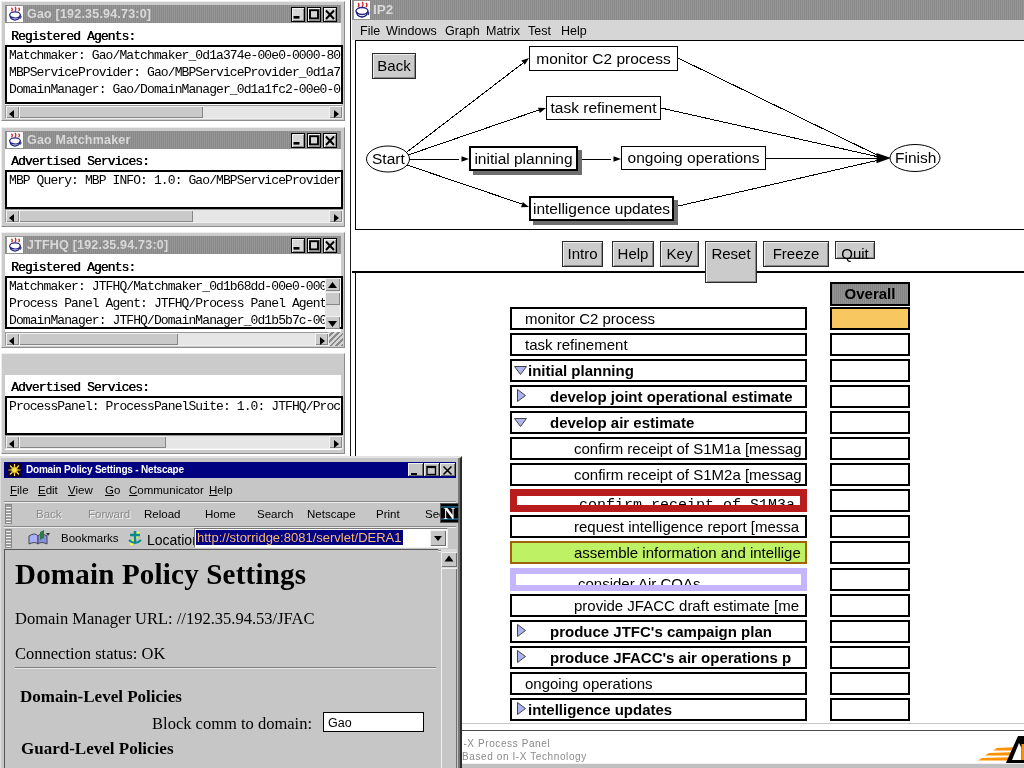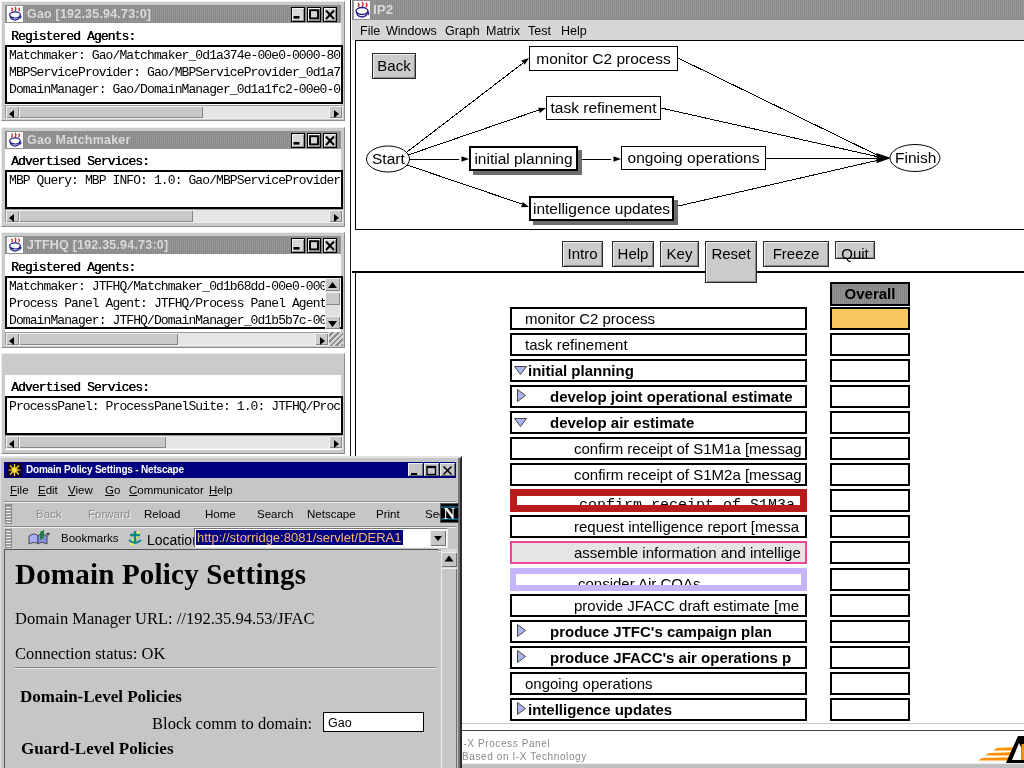--- a/index.html
+++ b/index.html
@@ -145,21 +145,21 @@
         </div>
         <div class="abs" style="left:479px; top:463px; width:80px; height:23px; background:#fff; border:2px solid #000;"></div>
         <div class="abs" style="left:159px; top:489px; width:297px; height:23px; background:#fff; border:7px solid #b91c1c; font-size:15px; line-height:19px; white-space:nowrap; overflow:hidden;font-family:Liberation Mono, monospace;">
           <span style="position:absolute; left:62px;">confirm receipt of S1M3a [messag</span>
         </div>
         <div class="abs" style="left:479px; top:489px; width:80px; height:23px; background:#fff; border:2px solid #000;"></div>
         <div class="abs" style="left:159px; top:515px; width:297px; height:23px; background:#fff; border:2px solid #000; font-size:15px; line-height:19px; white-space:nowrap; overflow:hidden;">
           <span style="position:absolute; left:62px;">request intelligence report [messa</span>
         </div>
         <div class="abs" style="left:479px; top:515px; width:80px; height:23px; background:#fff; border:2px solid #000;"></div>
-        <div class="abs" style="left:159px; top:541px; width:297px; height:23px; background:#e5e5e5; border:2px solid #ec4899; font-size:15px; line-height:19px; white-space:nowrap; overflow:hidden;">
+        <div class="abs" style="left:159px; top:541px; width:297px; height:23px; background:#bef264; border:2px solid #a16207; font-size:15px; line-height:19px; white-space:nowrap; overflow:hidden;">
           <span style="position:absolute; left:62px;">assemble information and intellige</span>
         </div>
         <div class="abs" style="left:479px; top:541px; width:80px; height:23px; background:#fff; border:2px solid #000;"></div>
         <div class="abs" style="left:159px; top:568px; width:297px; height:23px; background:#fff; border:6px solid #c4b5fd; font-size:15px; line-height:19px; white-space:nowrap; overflow:hidden;">
           <span style="position:absolute; left:62px;">consider Air COAs</span>
         </div>
         <div class="abs" style="left:479px; top:568px; width:80px; height:23px; background:#fff; border:2px solid #000;"></div>
         <div class="abs" style="left:159px; top:594px; width:297px; height:23px; background:#fff; border:2px solid #000; font-size:15px; line-height:19px; white-space:nowrap; overflow:hidden;">
           <span style="position:absolute; left:62px;">provide JFACC draft estimate [me</span>
         </div>

